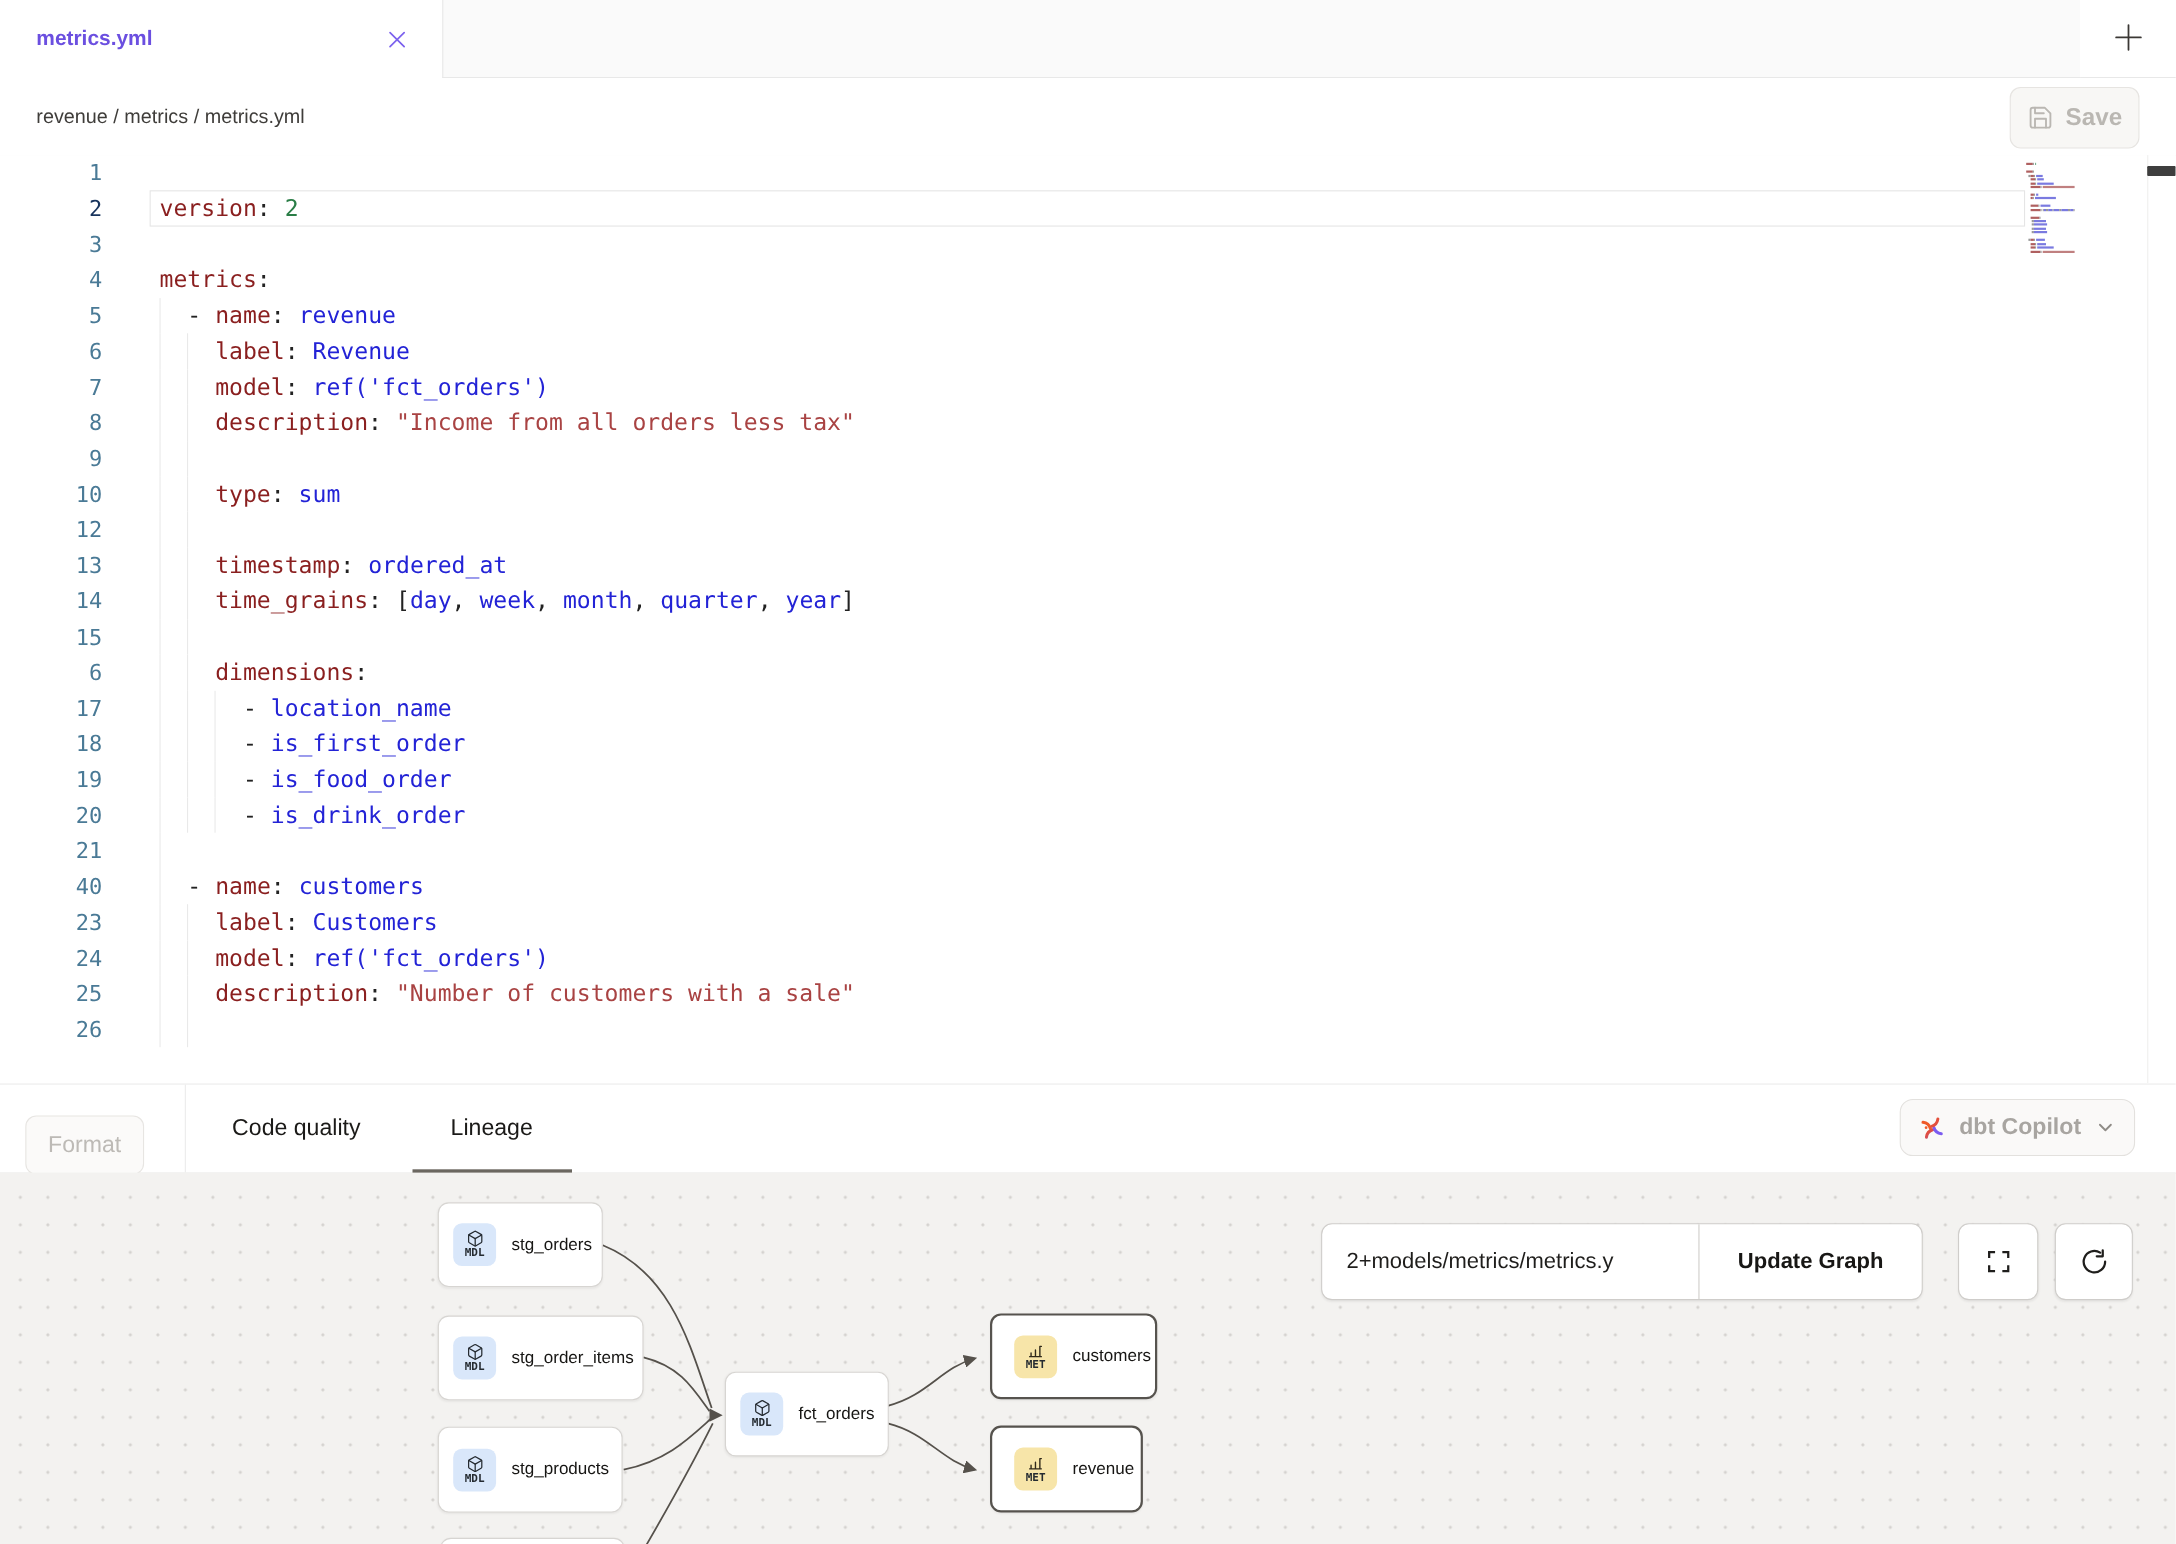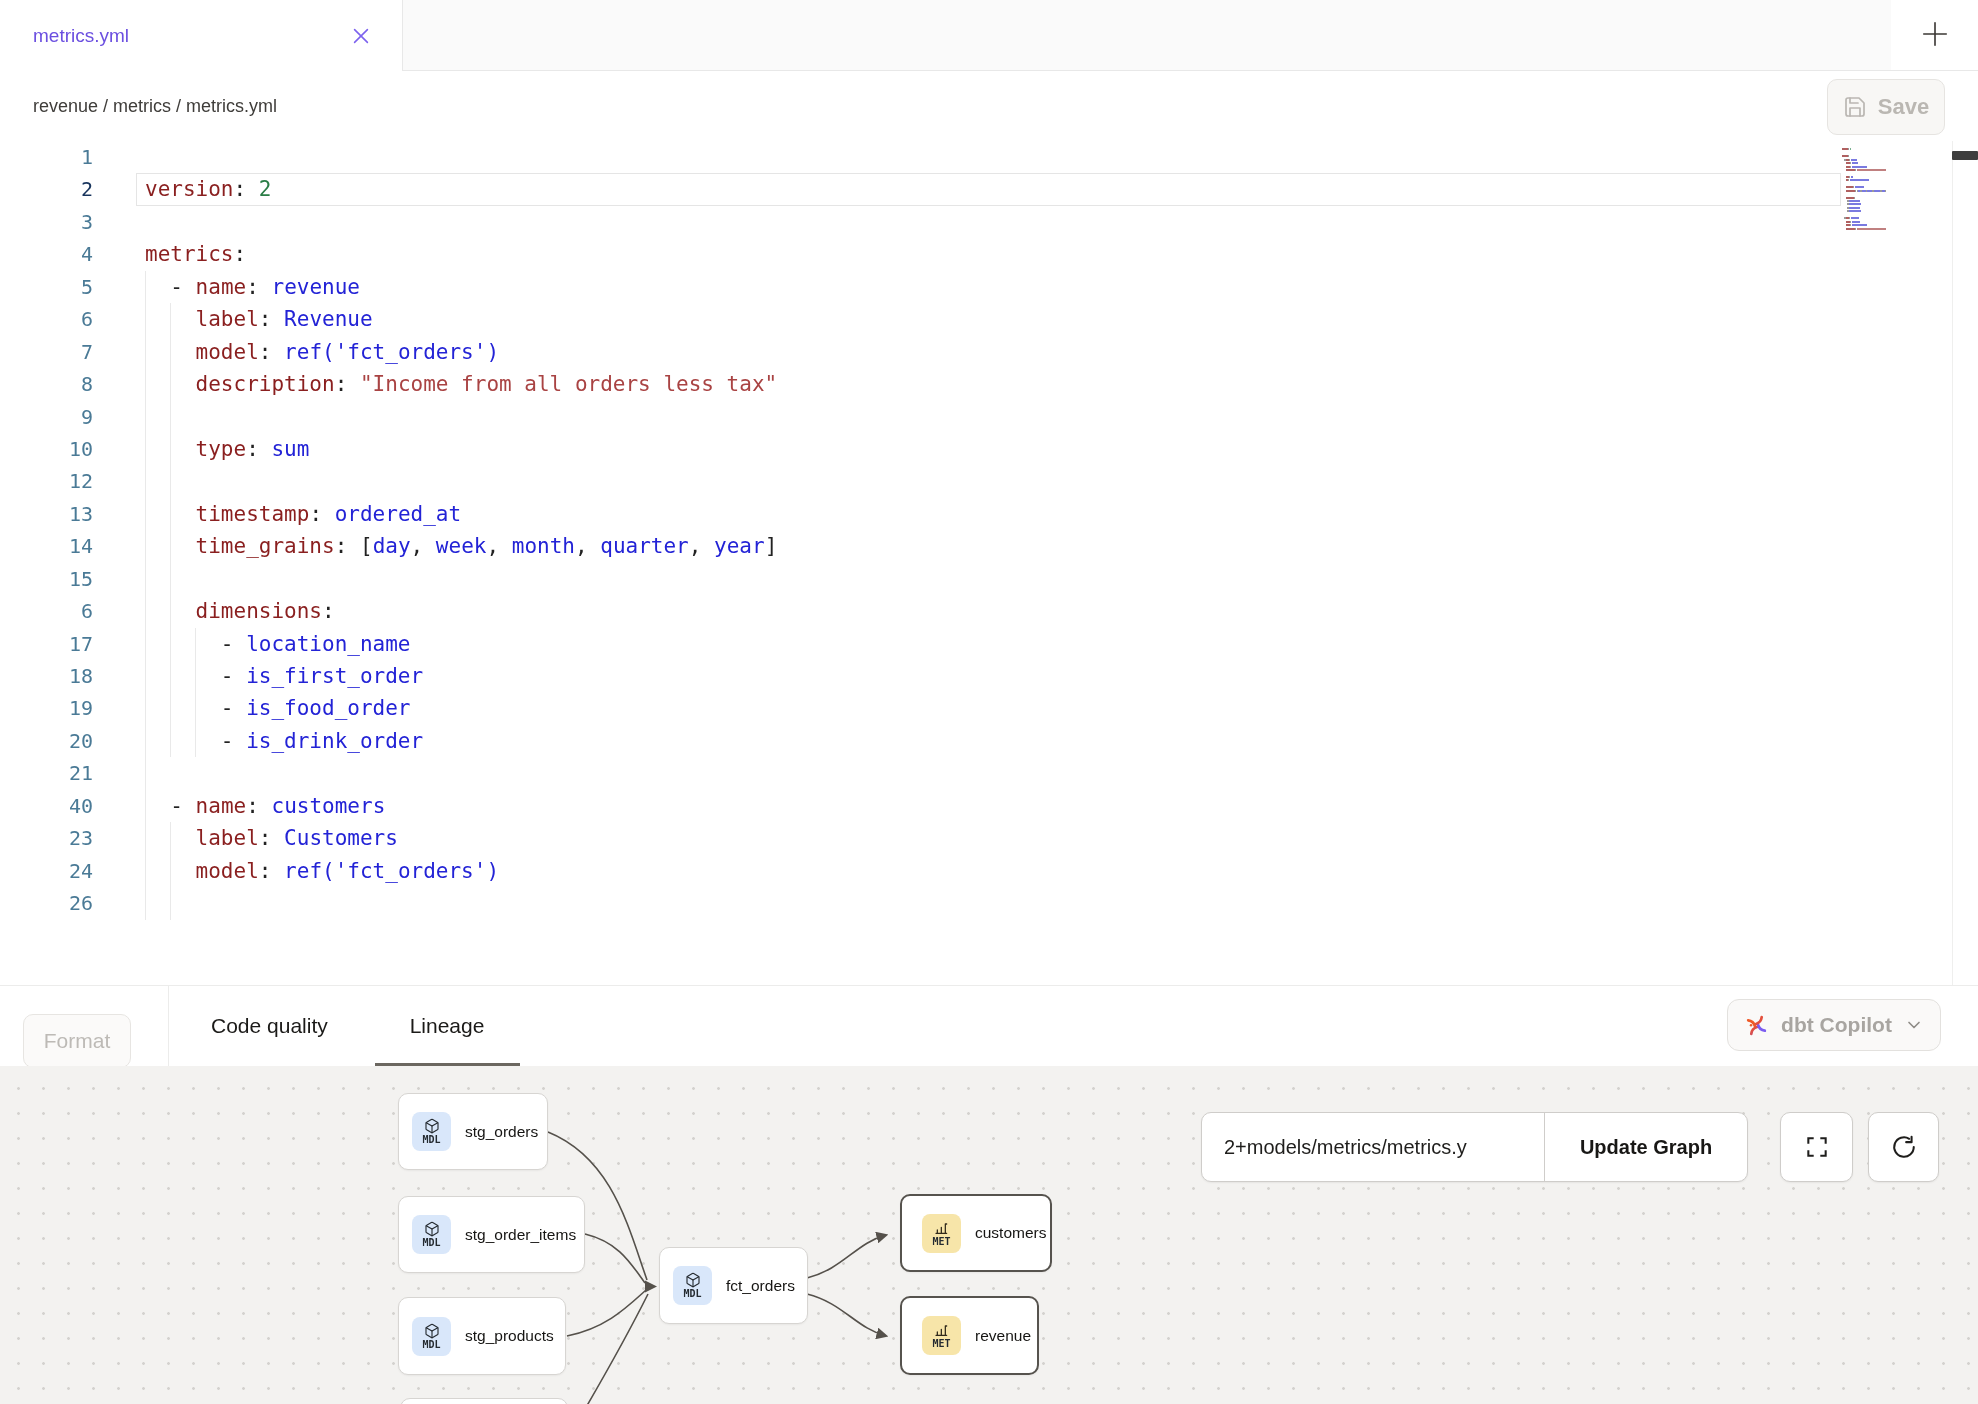--- a/index.html
+++ b/index.html
@@ -3,21 +3,21 @@
 <meta charset="utf-8">
 <style>
   html,body{margin:0;padding:0;background:#fff;}
   body{width:1978px;height:1404px;position:relative;overflow:hidden;
        font-family:"Liberation Sans",sans-serif;color:#1c1b19;}
 
   
   .tabbar{position:absolute;top:0;left:0;right:0;height:71px;background:#fff;}
   .tab-active{position:absolute;left:0;top:0;width:402px;height:71px;background:#fff;
     display:flex;align-items:center;justify-content:space-between;padding:0 30px 0 33px;box-sizing:border-box;}
-  .tab-label{color:#6b4fe0;font-size:19px;font-weight:400;}
+  .tab-label{color:#6b4fe0;font-size:19px;font-weight:700;}
   .tab-close{width:22px;height:22px;cursor:pointer;}
   .tabbar-rest{position:absolute;left:402px;top:0;right:87px;height:70px;background:#fafafa;
     border-left:1px solid #e8e8e8;border-bottom:1px solid #e8e8e8;}
   .tabbar-right{position:absolute;right:0;top:0;width:87px;height:70px;background:#fff;border-bottom:1px solid #e8e8e8;
     display:flex;align-items:center;justify-content:center;}
   .newtab-btn{background:none;border:none;padding:0;cursor:pointer;width:34px;height:34px;}
 
   
   .pathbar{position:absolute;top:71px;left:0;right:0;height:70px;background:#fff;border-bottom:1px solid #f1f1f0;}
   .breadcrumb{position:absolute;left:33px;top:0;line-height:70px;font-size:18px;color:#3f3d3a;}
@@ -242,20 +242,26 @@
         <span class="ln">23</span>
         <i class="guide" style="left: 145px;"></i>
         <i class="guide" style="left: 170.204px;"></i>
         <span class="codeline"><span class="t-w">    </span><span class="t-k">label</span><span class="t-p">:</span><span class="t-w"> </span><span class="t-v">Customers</span></span>
       </div>
       <div class="crow">
         <span class="ln">24</span>
         <i class="guide" style="left: 145px;"></i>
         <i class="guide" style="left: 170.204px;"></i>
         <span class="codeline"><span class="t-w">    </span><span class="t-k">model</span><span class="t-p">:</span><span class="t-w"> </span><span class="t-v">ref('fct_orders')</span></span>
+      </div>
+      <div class="crow">
+        <span class="ln">25</span>
+        <i class="guide" style="left: 145px;"></i>
+        <i class="guide" style="left: 170.204px;"></i>
+        <span class="codeline"><span class="t-w">    </span><span class="t-k">description</span><span class="t-p">:</span><span class="t-w"> </span><span class="t-s">"Number of customers with a sale"</span></span>
       </div>
       <div class="crow">
         <span class="ln">26</span>
         <i class="guide" style="left: 145px;"></i>
         <i class="guide" style="left: 170.204px;"></i>
         <span class="codeline"></span>
       </div>
     </div>
   <div class="scroll-track"></div>
   <div class="minimap" id="minimap">

